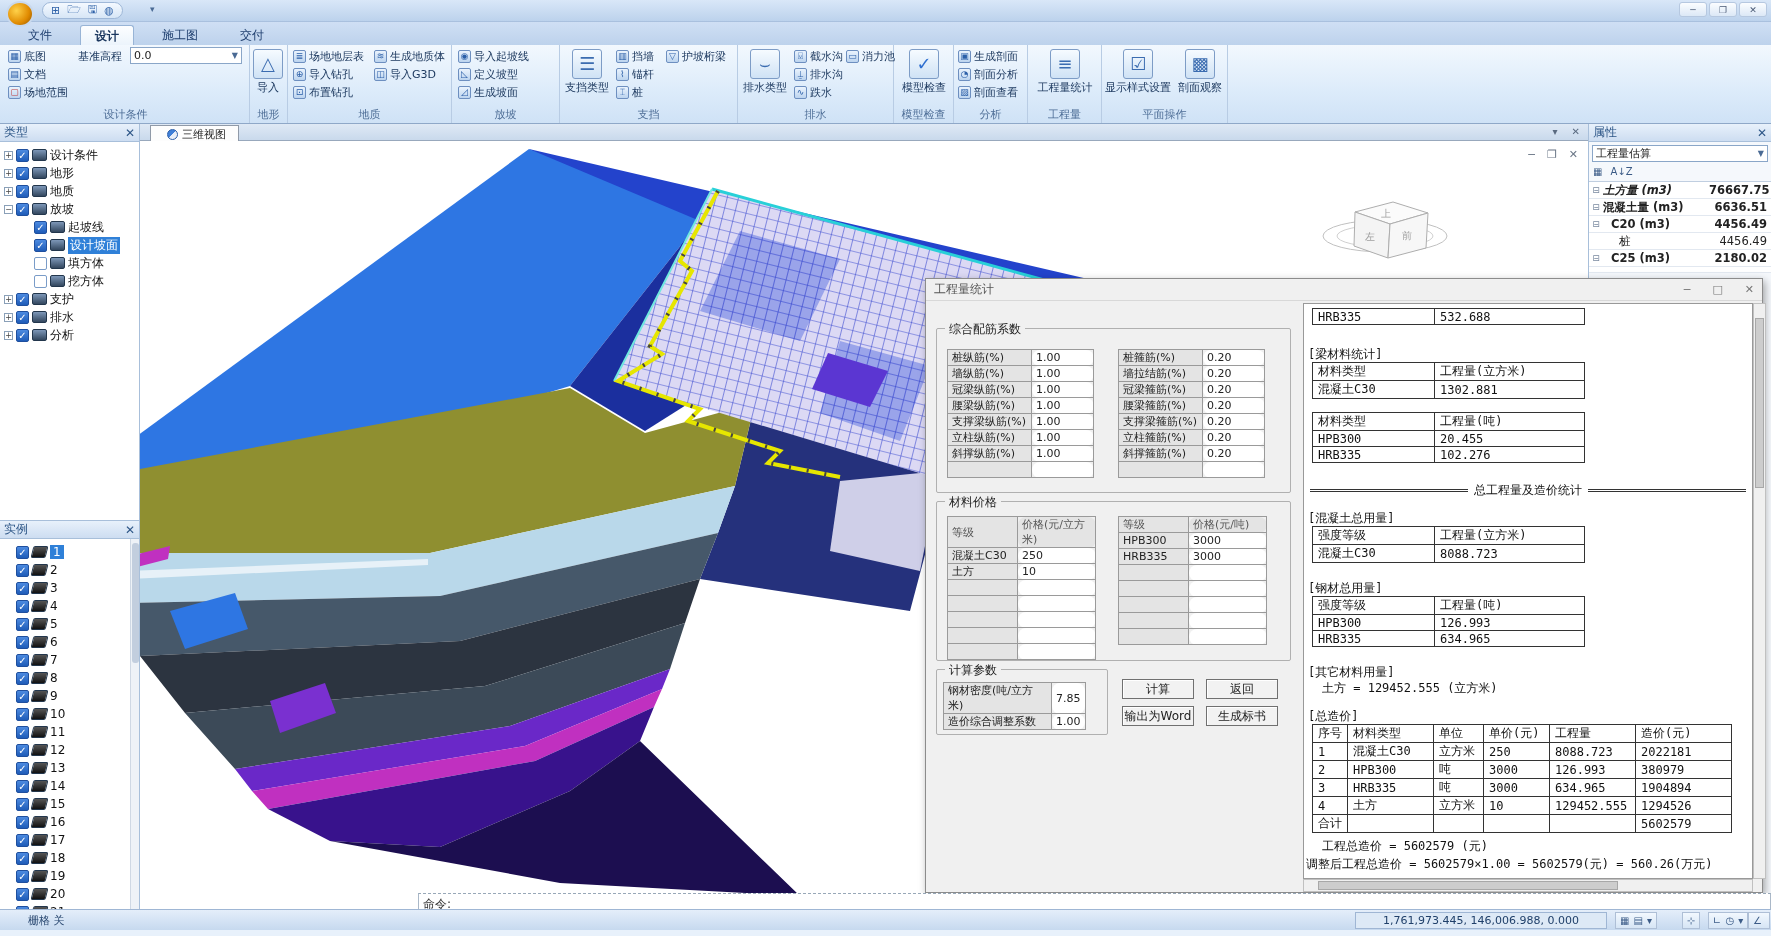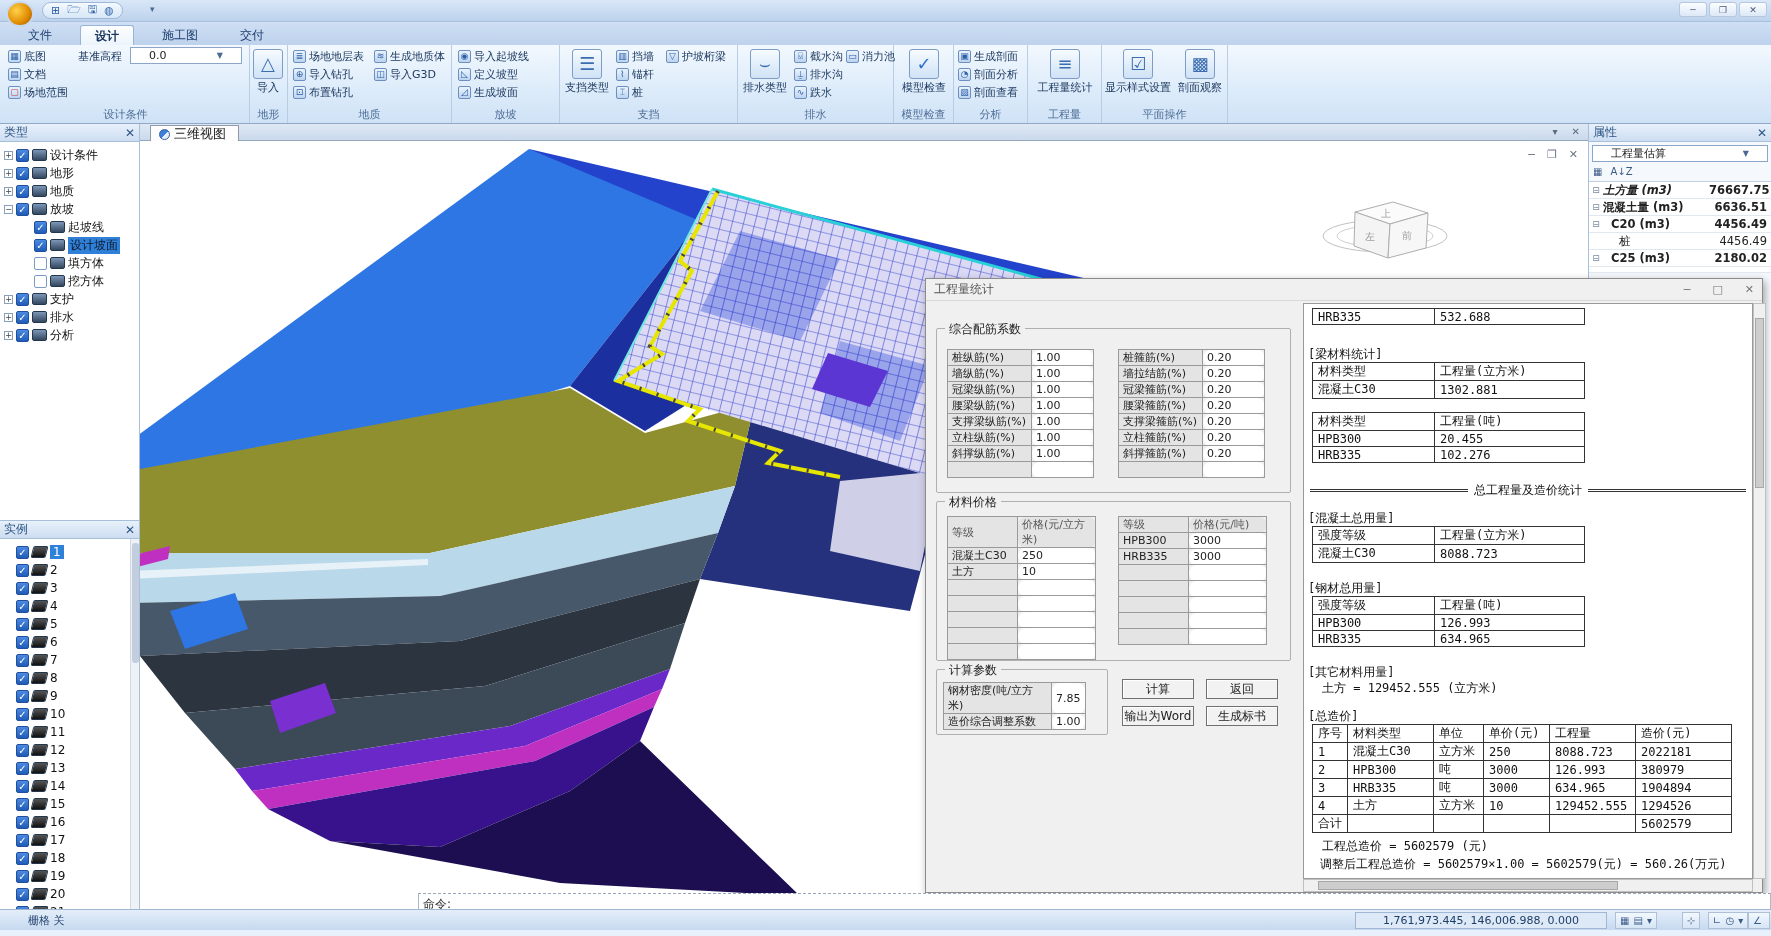--- a/index.html
+++ b/index.html
@@ -39,21 +39,21 @@
     font-size:11px; color:#1e3a60; white-space:nowrap; }
   .sicon { width:13px; height:13px; border:1px solid #6d8fc0; border-radius:2px;
     background:linear-gradient(#eaf3fd,#bcd4ef); font-size:9px; line-height:11px;
     text-align:center; color:#2b5fa8; flex:none; }
   .bigbtn { position:absolute; top:2px; width:52px; height:60px; text-align:center;
     font-size:11px; color:#1e3a60; border-radius:3px; }
   .bigbtn .bicon { width:30px; height:30px; margin:2px auto 1px; border:1px solid #7d9cc6;
     border-radius:3px; background:linear-gradient(#f6fbff,#cfe2f5); font-size:18px;
     line-height:28px; color:#3b6cb0; }
   .combo { border:1px solid #8aa6c8; background:#fff; height:17px; display:flex;
-    align-items:center; justify-content:space-between; padding:0 18px; font-size:11px; }
+    align-items:center; justify-content:space-between; padding:0 3px; font-size:11px; }
   .combo .arr { color:#4a6a94; font-size:8px; }
 
   
   .panelhdr { height:18px; background:linear-gradient(#e8f1fb,#cdddf1);
     border-bottom:1px solid #a8bfda; color:#2d5687; font-size:12px;
     display:flex; justify-content:space-between; align-items:center; padding:0 4px; }
   #typepanel { left:0; top:124px; width:140px; height:396px; background:#fff;
     border-right:1px solid #a8bfda; }
   #instpanel { left:0; top:520px; width:140px; height:395px; background:#fff;
     border-right:1px solid #a8bfda; border-top:1px solid #a8bfda; }
@@ -61,32 +61,32 @@
   .trow { display:flex; align-items:center; height:18px; gap:3px; white-space:nowrap;
     font-size:12px; color:#111; }
   .expbox { width:9px; height:9px; border:1px solid #8aa0b8; background:#fff; font-size:8px;
     line-height:7px; text-align:center; color:#444; flex:none; }
   .cb { width:13px; height:13px; border:1px solid #7a9cc8; border-radius:2px; background:#fff;
     font-size:10px; line-height:12px; text-align:center; color:#fff; flex:none; }
   .cb.on { background:linear-gradient(#4c8ae0,#1f5cb8); border-color:#1f4f9e; }
   .ticon { width:15px; height:12px; background:linear-gradient(#7d97b8,#33475e);
     border:1px solid #22364c; border-radius:2px; flex:none; }
   .ticon.dark { background:linear-gradient(#555,#111); transform:skewX(-14deg); }
-  .tlabel.sel { background:#2f80d8; color:#0f172a; padding:0 2px; }
+  .tlabel.sel { background:#2f80d8; color:#ffffff; padding:0 2px; }
   .numsel { background:#2f80d8; color:#fff; padding:0 3px; }
   .vscroll { position:absolute; right:0; top:0; width:9px; height:100%;
     background:#eef2f7; border-left:1px solid #cfd8e4; }
   .vthumb { position:absolute; left:1px; width:7px; background:#c2cede; border-radius:3px; }
 
   
   #viewport { left:140px; top:124px; width:1448px; height:791px; background:#fff; }
   #tabstrip { position:absolute; left:0; top:0; width:100%; height:17px;
     background:linear-gradient(#dfe9f5,#c9d9ec); border-bottom:1px solid #98a8bc; }
-  .vtab { position:absolute; left:10px; top:1px; height:16px; padding:1px 12px 0 8px;
-    background:#fdfdfd; border:1px solid #909aa8; border-bottom:none; font-size:13px;
+  .vtab { position:absolute; left:10px; top:1px; height:16px; padding:1px 12px 0 16px;
+    background:#fdfdfd; border:1px solid #909aa8; border-bottom:none; font-size:11px;
     color:#222; display:flex; gap:4px; align-items:center; }
   .vtabicon { width:11px; height:11px; border-radius:50%;
     background:linear-gradient(135deg,#3f7fd8 50%, #e8eef8 50%); border:1px solid #2c5ea8; }
   .striptools { position:absolute; right:8px; top:2px; color:#5a6a80; font-size:10px; display:flex; gap:14px; }
   #mdibtns { position:absolute; right:10px; top:24px; color:#6a7686; font-size:11px;
     display:flex; gap:12px; }
   #cube { position:absolute; right:128px; top:60px; width:150px; height:85px; opacity:.8; }
 
   
   #propspanel { left:1588px; top:124px; width:183px; height:791px; background:#f5f8fc;
@@ -962,21 +962,21 @@
             <td>合计</td>
             <td></td>
             <td></td>
             <td></td>
             <td></td>
             <td>5602579</td>
           </tr>
         </tbody>
       </table>
     <div class="rp" style="left:18px;top:534px">工程总造价   =   5602579 (元)</div>
-    <div class="rp" style="left:16px;top:552px">调整后工程总造价  =  5602579×1.00 = 5602579(元) = 560.26(万元)</div>
+    <div class="rp" style="left:2px;top:552px">调整后工程总造价  =  5602579×1.00 = 5602579(元) = 560.26(万元)</div>
   </div>
   <div class="sbar" style="left:827px;top:24px;width:13px;height:576px">
     <div class="sth" style="left:1px;top:14px;width:9px;height:170px"></div>
   </div>
   <div class="sbar" style="left:377px;top:600px;width:450px;height:13px">
     <div class="sth" style="left:14px;top:1px;width:300px;height:9px"></div>
   </div>
 </div>
 
 <div id="cmdbar" class="abs">

